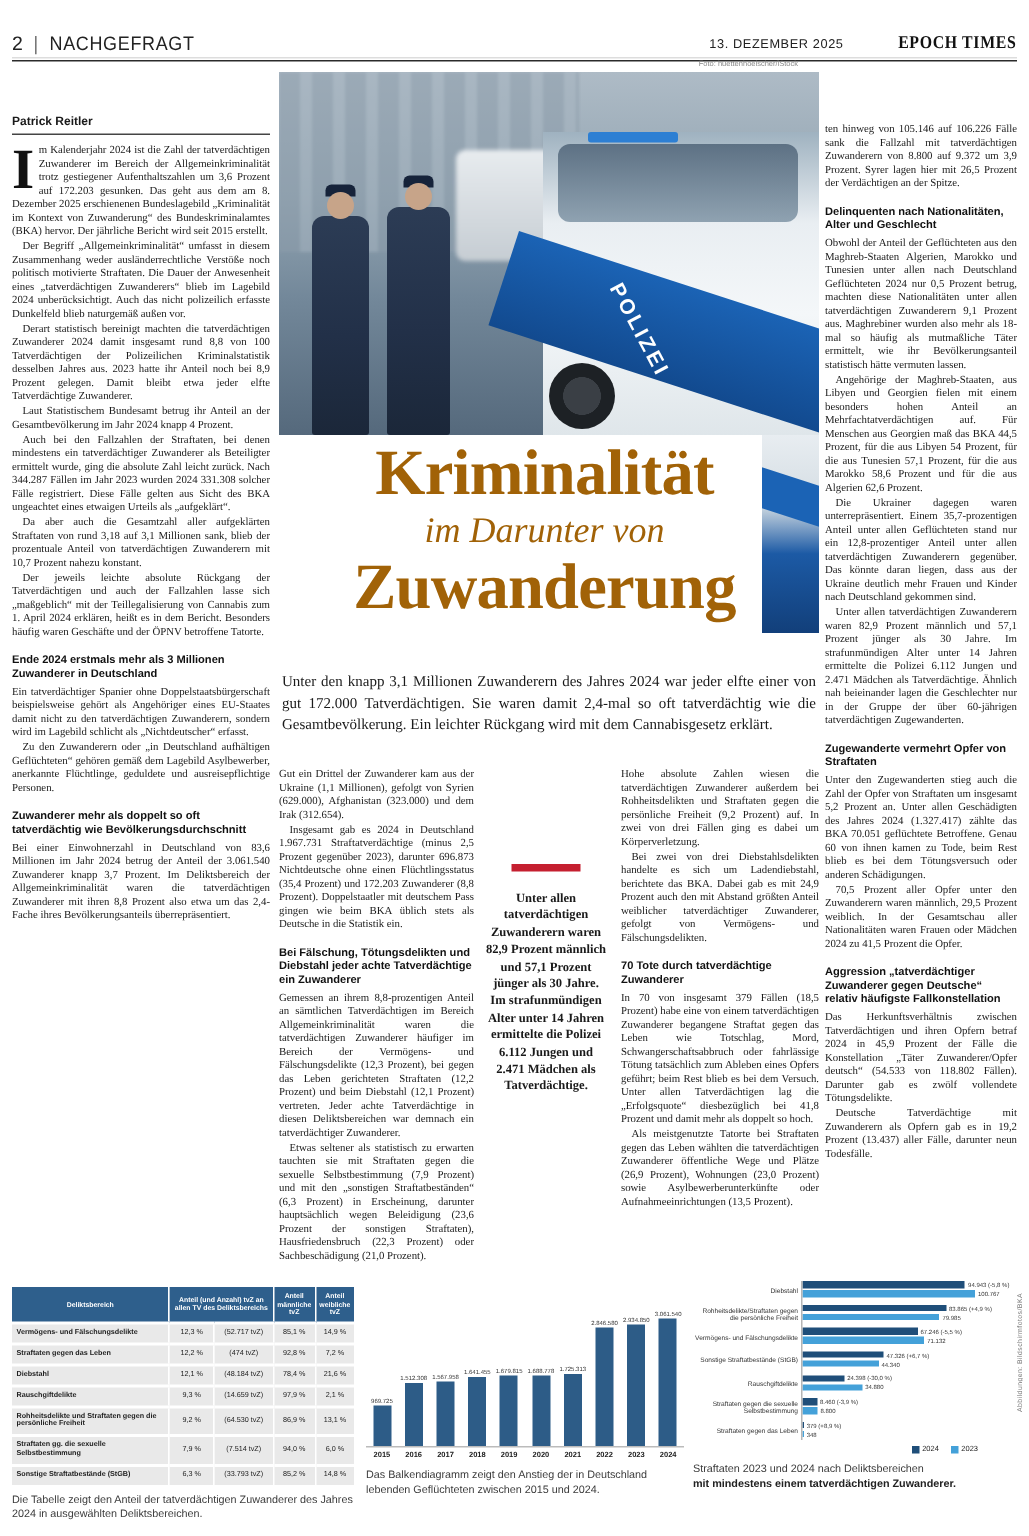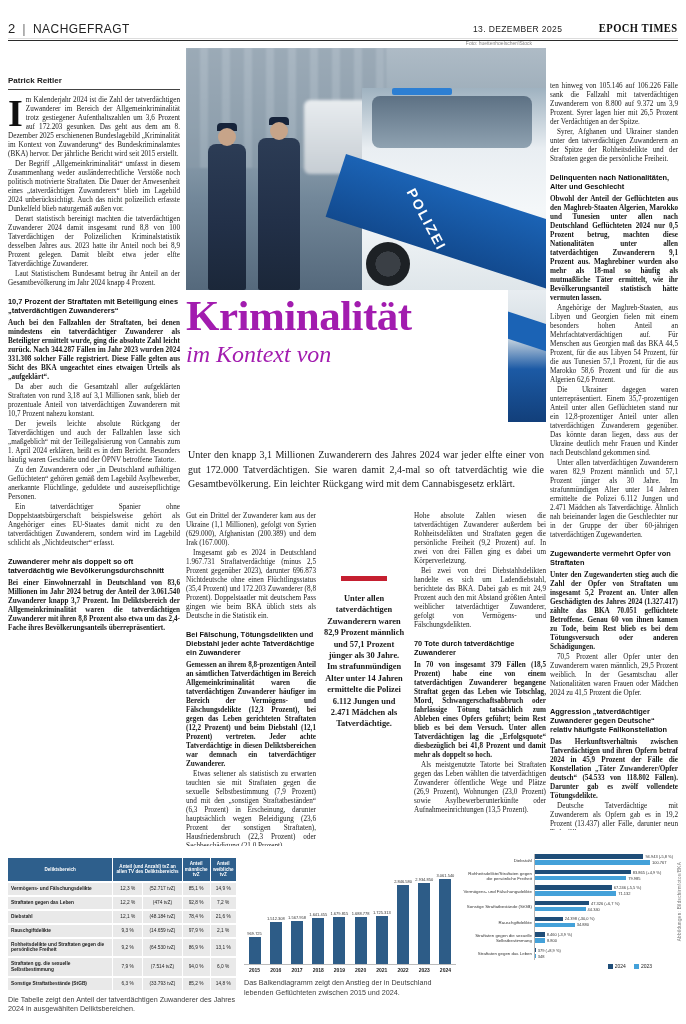--- a/index.html
+++ b/index.html
@@ -17,21 +17,21 @@
   .mh-right{display:flex;align-items:baseline;gap:26px;text-align:center;}
   .mh-date{font-size:8.5px;letter-spacing:.4px;color:#222;}
   .mh-brand{font-family:"Liberation Serif",serif;font-weight:700;font-size:12px;
             letter-spacing:.5px;transform:scaleX(.88);transform-origin:right;color:#111;}
   .mh-underline{position:absolute;left:8px;right:8px;top:38px;height:1px;background:#ddd;}
   
   .bp{font-size:7.2px;line-height:9px;margin:0 0 1px 0;text-align:justify;text-indent:7px;}
   .flush{text-indent:0;}
   .sh{font-family:"Liberation Sans",sans-serif;font-weight:700;font-size:7.4px;
       line-height:9px;margin:9px 0 4px 0;color:#111;}
-  .sh + .bp{text-indent:0;font-weight:bold;}
+  .sh + .bp{text-indent:0;}
   .col1{position:absolute;left:8px;top:76px;width:172px;height:766px;overflow:hidden;}
   .byline{font-family:"Liberation Sans",sans-serif;font-weight:700;font-size:8px;
           padding-bottom:4px;margin-bottom:6px;border-bottom:1px solid #444;}
   .dropcap{float:left;font-size:38px;line-height:31px;font-weight:700;
            padding:2px 3px 0 0;color:#111;}
   .lead-p{text-indent:0;}
   .col4{position:absolute;left:550px;top:82px;width:128px;height:748px;overflow:hidden;}
   
   .center{position:absolute;left:186px;top:40px;width:360px;height:806px;}
   .credit{position:absolute;top:0;right:14px;font-family:"Liberation Sans",sans-serif;
@@ -64,21 +64,21 @@
            letter-spacing:2px;transform:rotate(44deg);transform-origin:left top;display:block;}
   .car-wheel{position:absolute;left:4px;bottom:4px;width:44px;height:44px;border-radius:50%;
              background:radial-gradient(circle at 50% 50%,#3a3f45 0 40%,#1d2125 41% 100%);}
   .lightbar{position:absolute;left:30px;top:0;width:60px;height:7px;border-radius:2px;
             background:#2d7fd3;}
   .photo-ext{position:absolute;left:322px;top:250px;width:38px;height:132px;overflow:hidden;
              background:linear-gradient(180deg,#e8edf1 0%,#d4dde3 35%,#1c5aa5 60%,#123f7a 100%);}
   .ext-band{position:absolute;left:-6px;top:30px;width:60px;height:26px;background:#1b63b5;
             transform:rotate(18deg);}
   
-  .title-wrap{position:absolute;left:0;top:254px;width:322px;text-align:left;color:#a21caf;}
+  .title-wrap{position:absolute;left:16px;top:254px;width:322px;text-align:center;color:#a16207;}
   .t1{font-size:43px;line-height:43px;font-weight:700;letter-spacing:-.5px;margin:0;}
   .t2{font-size:24px;line-height:30px;font-style:italic;font-weight:400;margin:2px 0 0 0;}
   .t3{font-size:43px;line-height:46px;font-weight:700;letter-spacing:-.5px;margin:0;}
   .intro{position:absolute;left:2px;top:408px;width:356px;font-size:10px;line-height:14.6px;
          text-align:justify;margin:0;}
   .body-cols{position:absolute;left:0;top:472px;width:360px;height:334px;display:flex;}
   .col2{width:130px;height:334px;overflow:hidden;}
   .col3{width:132px;height:334px;overflow:hidden;margin-left:9px;}
   .pq-col{width:82px;margin-left:7px;flex:none;}
   .pq-bar{width:46px;height:5px;margin:64px auto 12px auto;}
@@ -146,26 +146,26 @@
     </div>
   </header>
   <div class="mh-underline"></div>
 
   <aside class="col1">
     <div class="byline">Patrick Reitler</div>
     <p class="bp lead-p"><span class="dropcap">I</span><span>m Kalenderjahr 2024 ist die Zahl der tatverdächtigen Zuwanderer im Bereich der Allgemeinkriminalität trotz gestiegener Aufenthaltszahlen um 3,6 Prozent auf 172.203 gesunken. Das geht aus dem am 8. Dezember 2025 erschienenen Bundeslagebild „Kriminalität im Kontext von Zuwanderung“ des Bundeskriminalamtes (BKA) hervor. Der jährliche Bericht wird seit 2015 erstellt.</span></p>
     <p class="bp">Der Begriff „Allgemeinkriminalität“ umfasst in diesem Zusammenhang weder ausländerrechtliche Verstöße noch politisch motivierte Straftaten. Die Dauer der Anwesenheit eines „tatverdächtigen Zuwanderers“ blieb im Lagebild 2024 unberücksichtigt. Auch das nicht polizeilich erfasste Dunkelfeld blieb naturgemäß außen vor.</p>
     <p class="bp">Derart statistisch bereinigt machten die tatverdächtigen Zuwanderer 2024 damit insgesamt rund 8,8 von 100 Tatverdächtigen der Polizeilichen Kriminalstatistik desselben Jahres aus. 2023 hatte ihr Anteil noch bei 8,9 Prozent gelegen. Damit bleibt etwa jeder elfte Tatverdächtige Zuwanderer.</p>
     <p class="bp">Laut Statistischem Bundesamt betrug ihr Anteil an der Gesamtbevölkerung im Jahr 2024 knapp 4 Prozent.</p>
-    <h3 class="sh">10,7 Prozent der Straftaten mit Beteiligung eines „tatverdächtigen Zuwanderers“</h3>
     <p class="bp">Auch bei den Fallzahlen der Straftaten, bei denen mindestens ein tatverdächtiger Zuwanderer als Beteiligter ermittelt wurde, ging die absolute Zahl leicht zurück. Nach 344.287 Fällen im Jahr 2023 wurden 2024 331.308 solcher Fälle registriert. Diese Fälle gelten aus Sicht des BKA ungeachtet eines etwaigen Urteils als „aufgeklärt“.</p>
     <p class="bp">Da aber auch die Gesamtzahl aller aufgeklärten Straftaten von rund 3,18 auf 3,1 Millionen sank, blieb der prozentuale Anteil von tatverdächtigen Zuwanderern mit 10,7 Prozent nahezu konstant.</p>
     <p class="bp">Der jeweils leichte absolute Rückgang der Tatverdächtigen und auch der Fallzahlen lasse sich „maßgeblich“ mit der Teillegalisierung von Cannabis zum 1. April 2024 erklären, heißt es in dem Bericht. Besonders häufig waren Geschäfte und der ÖPNV betroffene Tatorte.</p>
+    <h3 class="sh">Ende 2024 erstmals mehr als 3 Millionen Zuwanderer in Deutschland</h3>
+    <p class="bp">Ein tatverdächtiger Spanier ohne Doppelstaatsbürgerschaft beispielsweise gehört als Angehöriger eines EU-Staates damit nicht zu den tatverdächtigen Zuwanderern, sondern wird im Lagebild schlicht als „Nichtdeutscher“ erfasst.</p>
     <p class="bp">Zu den Zuwanderern oder „in Deutschland aufhältigen Geflüchteten“ gehören gemäß dem Lagebild Asylbewerber, anerkannte Flüchtlinge, geduldete und ausreisepflichtige Personen.</p>
-    <p class="bp">Ein tatverdächtiger Spanier ohne Doppelstaatsbürgerschaft beispielsweise gehört als Angehöriger eines EU-Staates damit nicht zu den tatverdächtigen Zuwanderern, sondern wird im Lagebild schlicht als „Nichtdeutscher“ erfasst.</p>
     <h3 class="sh">Zuwanderer mehr als doppelt so oft tatverdächtig wie Bevölkerungsdurchschnitt</h3>
     <p class="bp">Bei einer Einwohnerzahl in Deutschland von 83,6 Millionen im Jahr 2024 betrug der Anteil der 3.061.540 Zuwanderer knapp 3,7 Prozent. Im Deliktsbereich der Allgemeinkriminalität waren die tatverdächtigen Zuwanderer mit ihren 8,8 Prozent also etwa um das 2,4-Fache ihres Bevölkerungsanteils überrepräsentiert.</p>
   </aside>
 
   <section class="center">
     <div class="credit">Foto: huettenhoelscher/iStock</div>
 
     <div class="photo">
       <div class="ph-bldg"></div>
       <div class="ph-van"></div>
@@ -185,28 +185,29 @@
         </div>
         <div class="car-wheel"></div>
       </div>
     </div>
     <div class="photo-ext">
       <div class="ext-band"></div>
     </div>
 
     <div class="title-wrap">
       <h1 class="t1">Kriminalität</h1>
-      <div class="t2">im Kontext von</div>
+      <div class="t2">im Darunter von</div>
+      <h1 class="t3">Zuwanderung</h1>
     </div>
 
     <p class="intro">Unter den knapp 3,1 Millionen Zuwanderern des Jahres 2024 war jeder elfte einer von gut 172.000 Tatverdächtigen. Sie waren damit 2,4-mal so oft tatverdächtig wie die Gesamtbevölkerung. Ein leichter Rückgang wird mit dem Cannabisgesetz erklärt.</p>
 
     <div class="body-cols">
       <div class="col2">
-        <p class="bp flush">Gut ein Drittel der Zuwanderer kam aus der Ukraine (1,1 Millionen), gefolgt von Syrien (629.000), Afghanistan (200.389) und dem Irak (167.000).</p>
+        <p class="bp flush">Gut ein Drittel der Zuwanderer kam aus der Ukraine (1,1 Millionen), gefolgt von Syrien (629.000), Afghanistan (323.000) und dem Irak (312.654).</p>
         <p class="bp">Insgesamt gab es 2024 in Deutschland 1.967.731 Straftatverdächtige (minus 2,5 Prozent gegenüber 2023), darunter 696.873 Nichtdeutsche ohne einen Flüchtlingsstatus (35,4 Prozent) und 172.203 Zuwanderer (8,8 Prozent). Doppelstaatler mit deutschem Pass gingen wie beim BKA üblich stets als Deutsche in die Statistik ein.</p>
         <h3 class="sh">Bei Fälschung, Tötungsdelikten und Diebstahl jeder achte Tatverdächtige ein Zuwanderer</h3>
         <p class="bp">Gemessen an ihrem 8,8-prozentigen Anteil an sämtlichen Tatverdächtigen im Bereich Allgemeinkriminalität waren die tatverdächtigen Zuwanderer häufiger im Bereich der Vermögens- und Fälschungsdelikte (12,3 Prozent), bei gegen das Leben gerichteten Straftaten (12,2 Prozent) und beim Diebstahl (12,1 Prozent) vertreten. Jeder achte Tatverdächtige in diesen Deliktsbereichen war demnach ein tatverdächtiger Zuwanderer.</p>
         <p class="bp">Etwas seltener als statistisch zu erwarten tauchten sie mit Straftaten gegen die sexuelle Selbstbestimmung (7,9 Prozent) und mit den „sonstigen Straftatbeständen“ (6,3 Prozent) in Erscheinung, darunter hauptsächlich wegen Beleidigung (23,6 Prozent der sonstigen Straftaten), Hausfriedensbruch (22,3 Prozent) oder Sachbeschädigung (21,0 Prozent).</p>
       </div>
       <div class="pq-col">
         <div class="pq-bar" style="background: rgb(197, 31, 48);"></div>
         <p class="pq-text">Unter allen tatverdächtigen Zuwanderern waren 82,9 Prozent männlich und 57,1 Prozent jünger als 30 Jahre. Im strafunmündigen Alter unter 14 Jahren ermittelte die Polizei 6.112 Jungen und 2.471 Mädchen als Tatverdächtige.</p>
       </div>
       <div class="col3">
@@ -214,21 +215,20 @@
         <p class="bp">Bei zwei von drei Diebstahlsdelikten handelte es sich um Ladendiebstahl, berichtete das BKA. Dabei gab es mit 24,9 Prozent auch den mit Abstand größten Anteil weiblicher tatverdächtiger Zuwanderer, gefolgt von Vermögens- und Fälschungsdelikten.</p>
         <h3 class="sh">70 Tote durch tatverdächtige Zuwanderer</h3>
         <p class="bp">In 70 von insgesamt 379 Fällen (18,5 Prozent) habe eine von einem tatverdächtigen Zuwanderer begangene Straftat gegen das Leben wie Totschlag, Mord, Schwangerschaftsabbruch oder fahrlässige Tötung tatsächlich zum Ableben eines Opfers geführt; beim Rest blieb es bei dem Versuch. Unter allen Tatverdächtigen lag die „Erfolgsquote“ diesbezüglich bei 41,8 Prozent und damit mehr als doppelt so hoch.</p>
         <p class="bp">Als meistgenutzte Tatorte bei Straftaten gegen das Leben wählten die tatverdächtigen Zuwanderer öffentliche Wege und Plätze (26,9 Prozent), Wohnungen (23,0 Prozent) sowie Asylbewerberunterkünfte oder Aufnahmeeinrichtungen (13,5 Prozent).</p>
       </div>
     </div>
   </section>
 
   <aside class="col4">
     <p class="bp flush">ten hinweg von 105.146 auf 106.226 Fälle sank die Fallzahl mit tatverdächtigen Zuwanderern von 8.800 auf 9.372 um 3,9 Prozent. Syrer lagen hier mit 26,5 Prozent der Verdächtigen an der Spitze.</p>
-    <p class="bp">Syrer, Afghanen und Ukrainer standen unter den tatverdächtigen Zuwanderern an der Spitze der Rohheitsdelikte und der Straftaten gegen die persönliche Freiheit.</p>
     <h3 class="sh">Delinquenten nach Nationalitäten, Alter und Geschlecht</h3>
     <p class="bp">Obwohl der Anteil der Geflüchteten aus den Maghreb-Staaten Algerien, Marokko und Tunesien unter allen nach Deutschland Geflüchteten 2024 nur 0,5 Prozent betrug, machten diese Nationalitäten unter allen tatverdächtigen Zuwanderern 9,1 Prozent aus. Maghrebiner wurden also mehr als 18-mal so häufig als mutmaßliche Täter ermittelt, wie ihr Bevölkerungsanteil statistisch hätte vermuten lassen.</p>
     <p class="bp">Angehörige der Maghreb-Staaten, aus Libyen und Georgien fielen mit einem besonders hohen Anteil an Mehrfachtatverdächtigen auf. Für Menschen aus Georgien maß das BKA 44,5 Prozent, für die aus Libyen 54 Prozent, für die aus Tunesien 57,1 Prozent, für die aus Marokko 58,6 Prozent und für die aus Algerien 62,6 Prozent.</p>
     <p class="bp">Die Ukrainer dagegen waren unterrepräsentiert. Einem 35,7-prozentigen Anteil unter allen Geflüchteten stand nur ein 12,8-prozentiger Anteil unter allen tatverdächtigen Zuwanderern gegenüber. Das könnte daran liegen, dass aus der Ukraine deutlich mehr Frauen und Kinder nach Deutschland gekommen sind.</p>
     <p class="bp">Unter allen tatverdächtigen Zuwanderern waren 82,9 Prozent männlich und 57,1 Prozent jünger als 30 Jahre. Im strafunmündigen Alter unter 14 Jahren ermittelte die Polizei 6.112 Jungen und 2.471 Mädchen als Tatverdächtige. Ähnlich nah beieinander lagen die Geschlechter nur in der Gruppe der über 60-jährigen tatverdächtigen Zugewanderten.</p>
     <h3 class="sh">Zugewanderte vermehrt Opfer von Straftaten</h3>
     <p class="bp">Unter den Zugewanderten stieg auch die Zahl der Opfer von Straftaten um insgesamt 5,2 Prozent an. Unter allen Geschädigten des Jahres 2024 (1.327.417) zählte das BKA 70.051 geflüchtete Betroffene. Genau 60 von ihnen kamen zu Tode, beim Rest blieb es bei dem Tötungsversuch oder anderen Schädigungen.</p>
     <p class="bp">70,5 Prozent aller Opfer unter den Zuwanderern waren männlich, 29,5 Prozent weiblich. In der Gesamtschau aller Nationalitäten waren Frauen oder Mädchen 2024 zu 41,5 Prozent die Opfer.</p>
     <h3 class="sh">Aggression „tatverdächtiger Zuwanderer gegen Deutsche“ relativ häufigste Fallkonstellation</h3>
     <p class="bp">Das Herkunftsverhältnis zwischen Tatverdächtigen und ihren Opfern betraf 2024 in 45,9 Prozent der Fälle die Konstellation „Täter Zuwanderer/Opfer deutsch“ (54.533 von 118.802 Fällen). Darunter gab es zwölf vollendete Tötungsdelikte.</p>
@@ -465,18 +465,22 @@
       <div class="hlegend">
         <span class="lg-item">
             <span class="lg-sw" id="sw24" style="background: rgb(31, 78, 121);"></span>
             <span>2024</span>
           </span>
         <span class="lg-item">
             <span class="lg-sw" id="sw23" style="background: rgb(68, 161, 217);"></span>
             <span>2023</span>
           </span>
       </div>
+      <div class="fig-caption">
+        <span>Straftaten 2023 und 2024 nach Deliktsbereichen</span><br>
+        <span class="b2">mit mindestens einem tatverdächtigen Zuwanderer.</span>
+      </div>
     </div>
 
     <div class="rot-credit">Abbildungen: Bildschirmfotos/BKA</div>
   </section>
 
 </div>
 
 </body></html>

